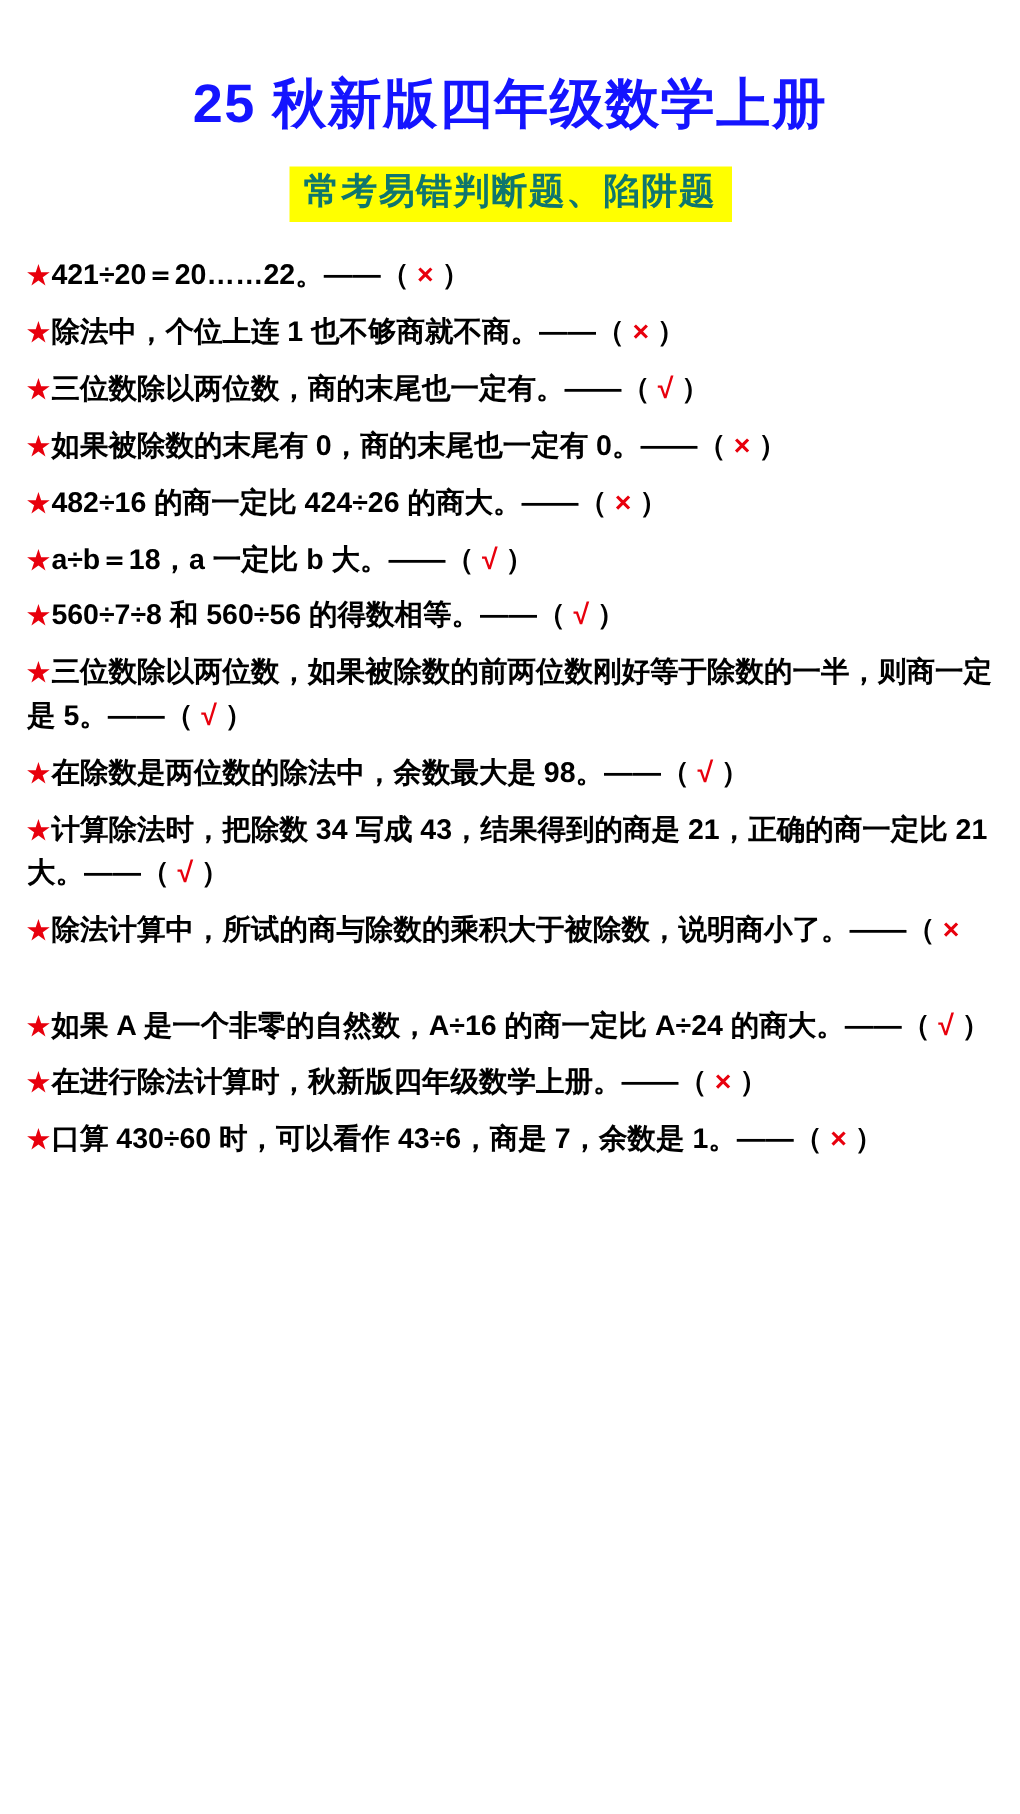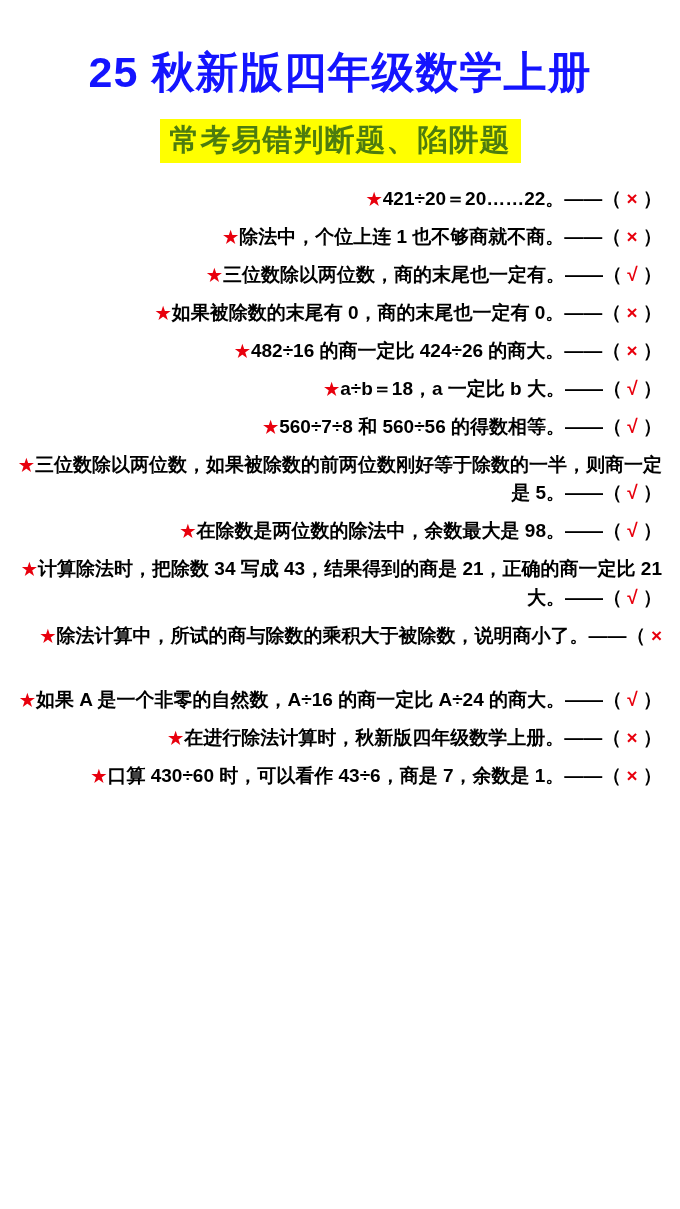--- a/index.html
+++ b/index.html
@@ -17,50 +17,50 @@
   .page {
     position: relative;
     width: 680px;
     height: 1209px;
     box-sizing: border-box;
     padding: 0 18px;
   }
   .title {
     margin-top: 48px;
     text-align: center;
-    font-size: 43px;
+    font-size: 36px;
     font-weight: bold;
     color: #1414ff;
     letter-spacing: 1px;
     line-height: 1.15;
   }
   .subtitle-wrap {
     text-align: center;
     margin-top: 22px;
   }
   .subtitle {
     display: inline-block;
     background: #ffff00;
-    color: #4d7c0f;
-    font-size: 30px;
+    color: #0f766e;
+    font-size: 24px;
     font-weight: bold;
     padding: 3px 10px 5px 10px;
     letter-spacing: 1px;
     line-height: 1.2;
   }
   .items {
     margin-top: 22px;
   }
   .item {
     font-size: 19px;
     font-weight: bold;
     line-height: 1.52;
     margin-bottom: 9px;
     color: #000000;
-    text-align: right;
+    text-align: left;
   }
   .star {
     color: #e8000d;
     font-size: 17px;
     margin-right: 1px;
   }
   .mark {
     color: #e8000d;
     font-weight: bold;
   }

